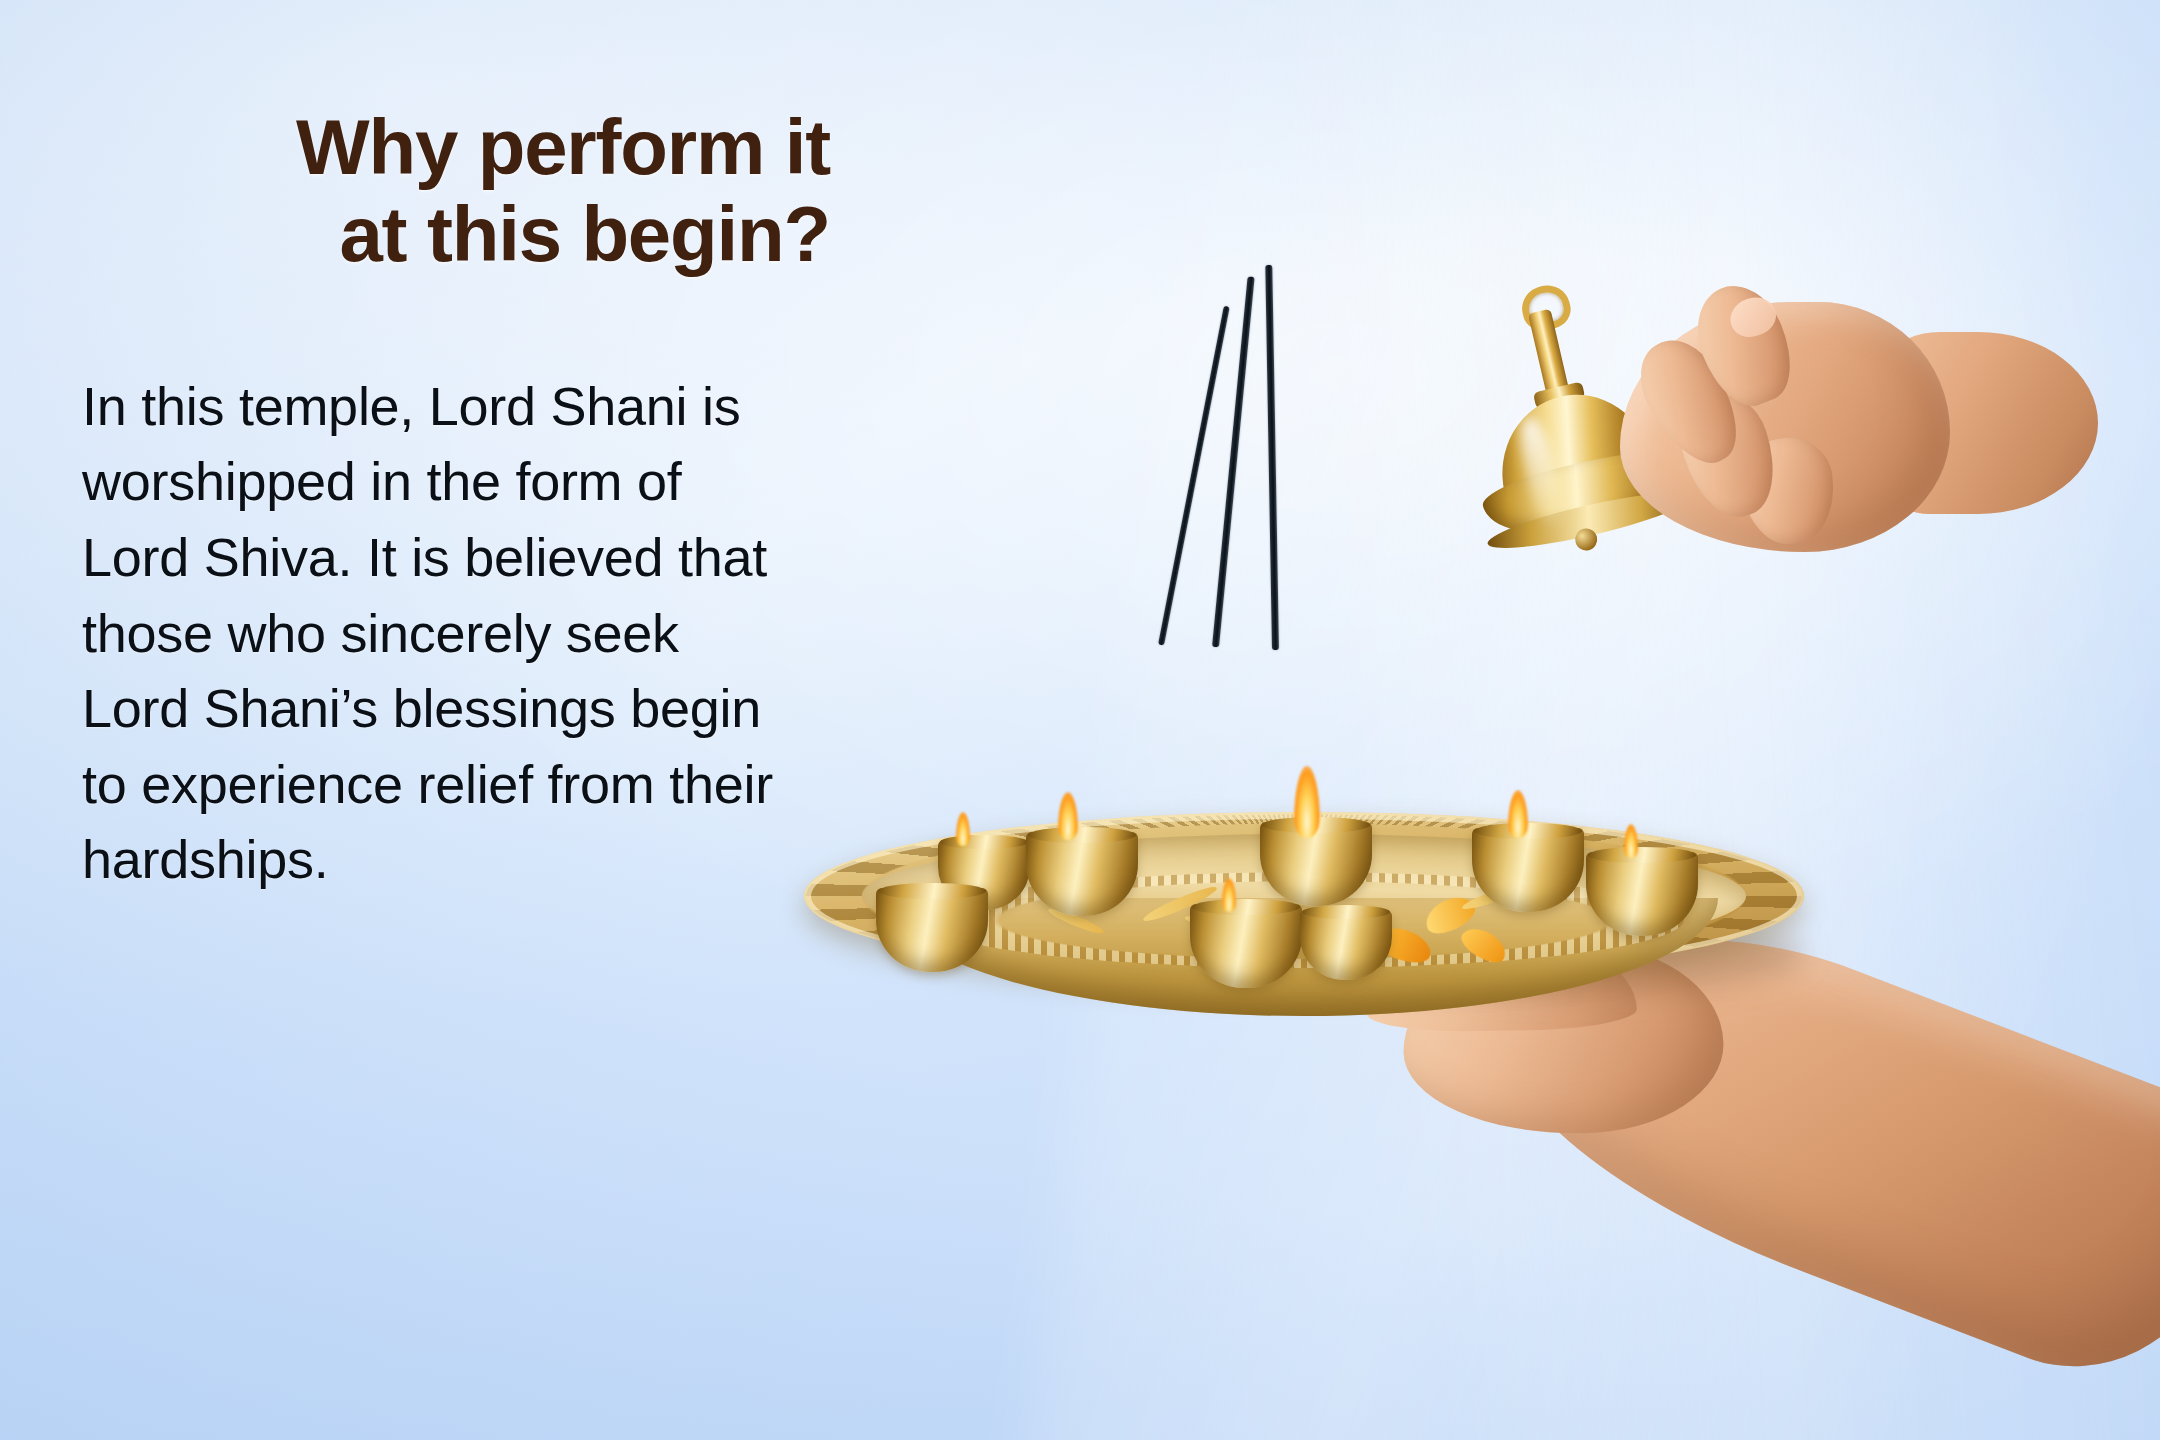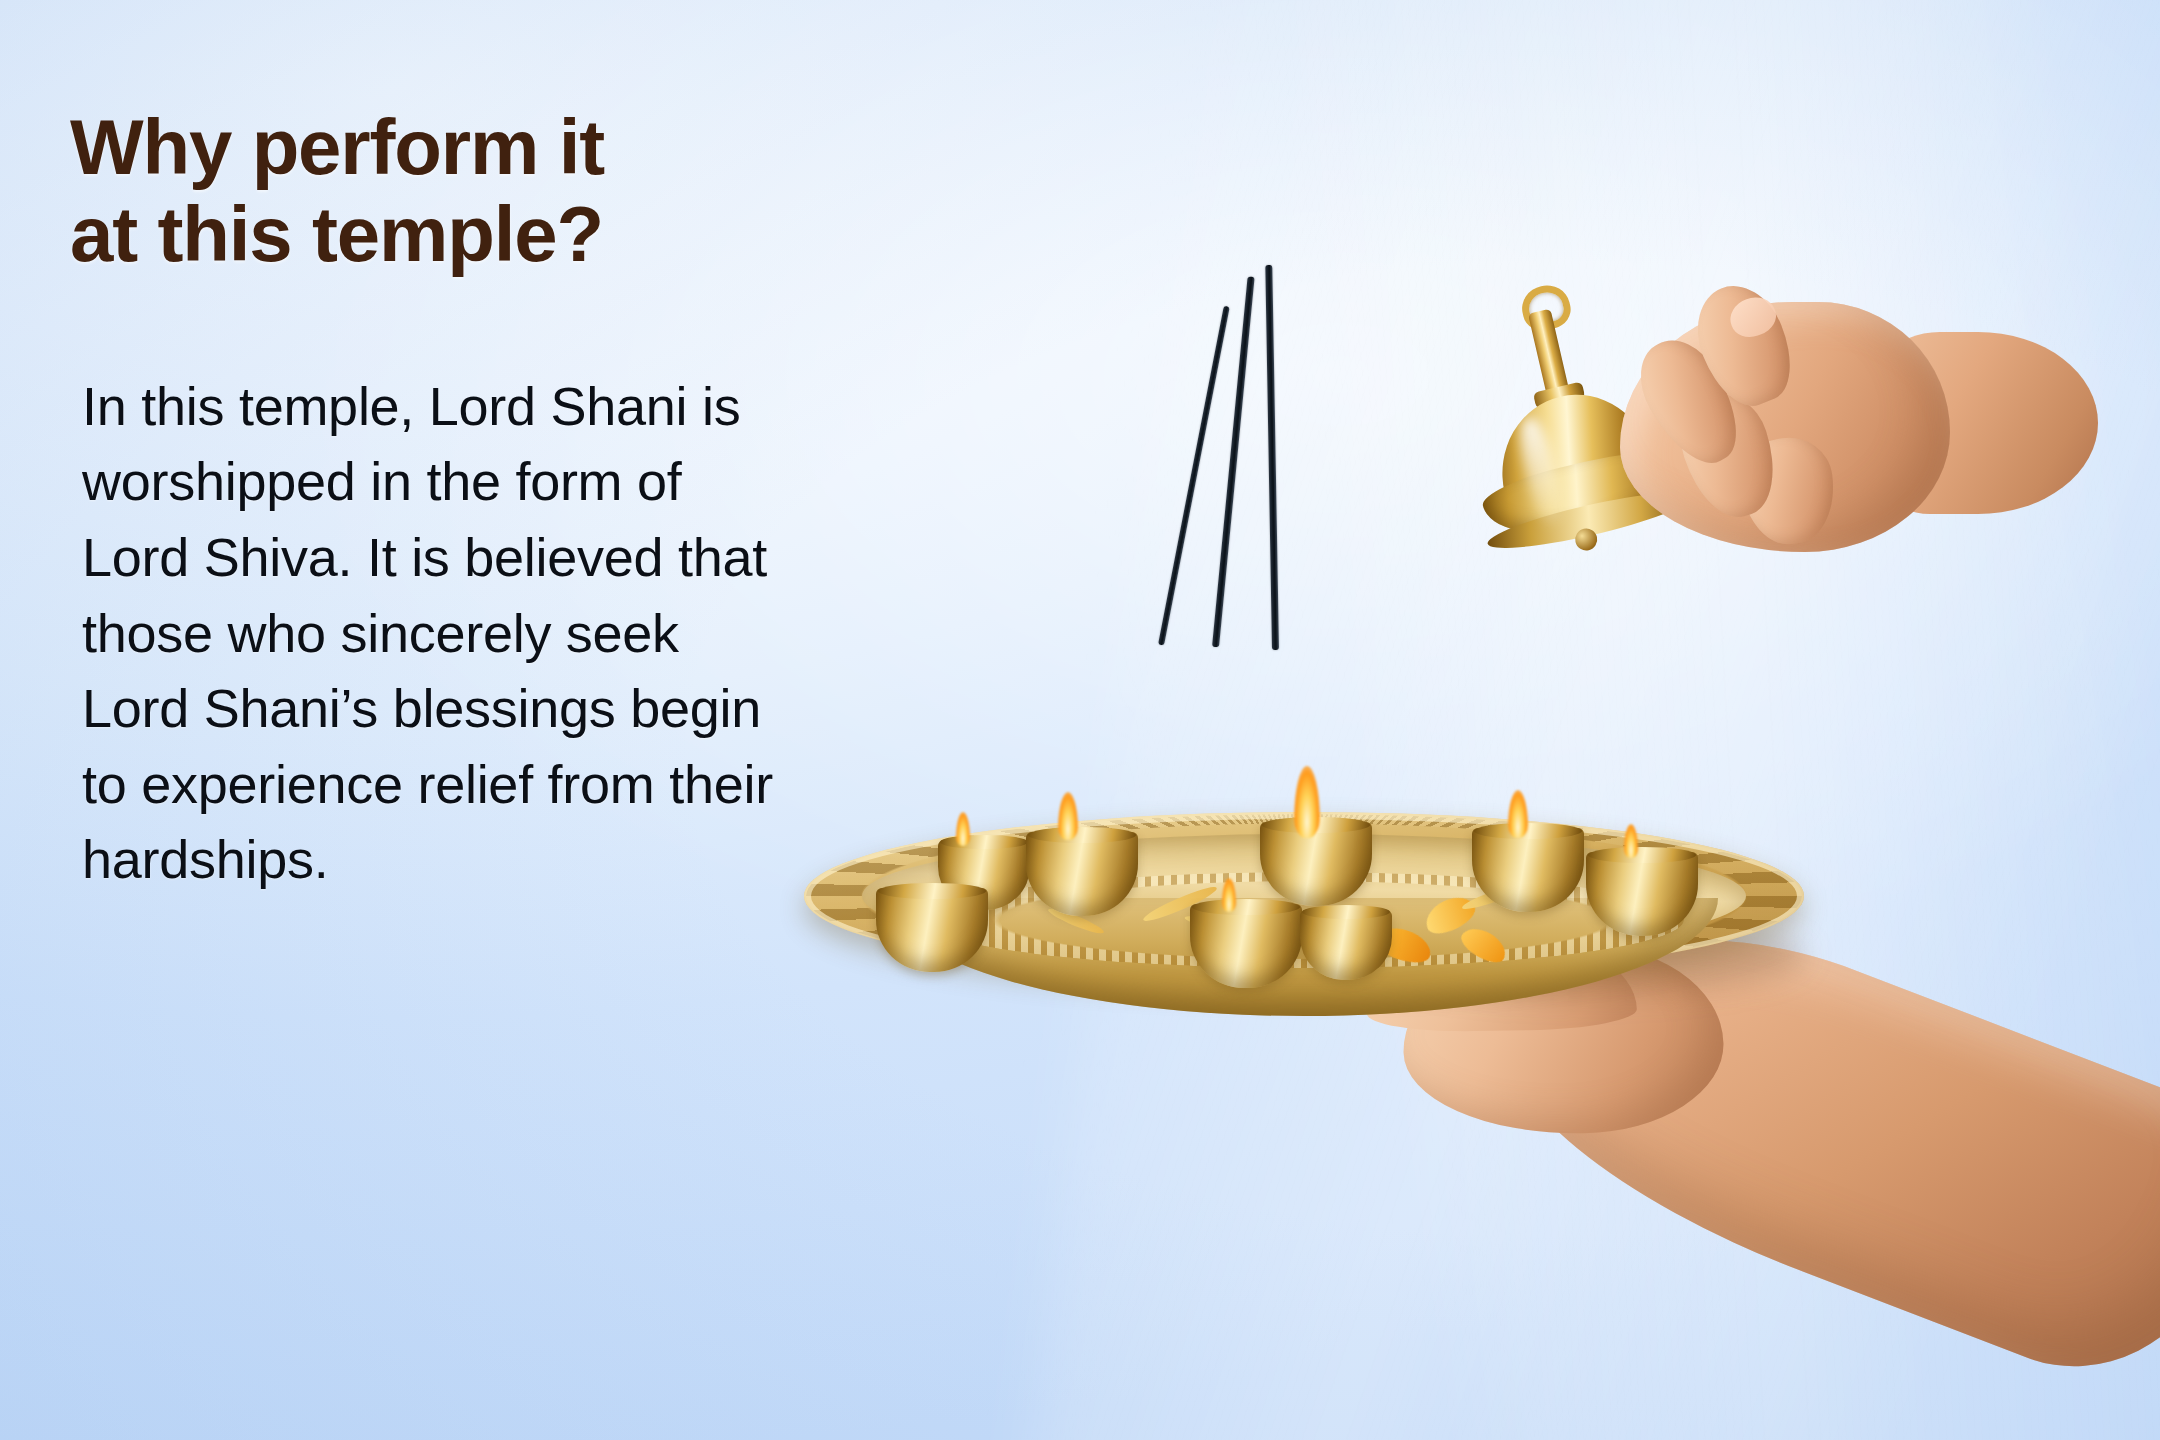--- a/index.html
+++ b/index.html
@@ -65,21 +65,21 @@
   }
   .headline {
     font-size: 78px;
     font-weight: 700;
     line-height: 1.12;
     letter-spacing: -0.015em;
     color: #40210f;
     margin: 0;
     text-shadow: 0 2px 3px rgba(255,255,255,0.55);
   }
-  .headline .hl-line { display: block; white-space: nowrap; }
+  .headline .hl-line { display: block; white-space: nowrap; text-align: right; }
 
   .body-copy {
     margin: 12px;
     padding-top: 78px;
     font-size: 54px;
     font-weight: 500;
     line-height: 1.40;
     letter-spacing: -0.005em;
     color: #0b0f16;
     width: 700px;
@@ -443,18 +443,18 @@
     <div class="diya" style="left:116px; top:888px;"></div>
     <div class="diya" style="left:430px; top:904px;"></div>
     <div class="flame tiny" style="left:462px; top:878px;"></div>
     <div class="diya small" style="left:540px; top:910px;"></div>
 
   </div>
 
   <div class="text-col">
     <h1 class="headline">
       <span class="hl-line">Why perform it</span>
-      <span class="hl-line">at this temple?</span>
+      <span class="hl-line">at this begin?</span>
     </h1>
     <p class="body-copy">In this temple, Lord Shani is worshipped in the form of Lord Shiva. It is believed that those who sincerely seek Lord Shani’s blessings begin to experience relief from their hardships.</p>
   </div>
 
 </div>
 
 </body></html>

